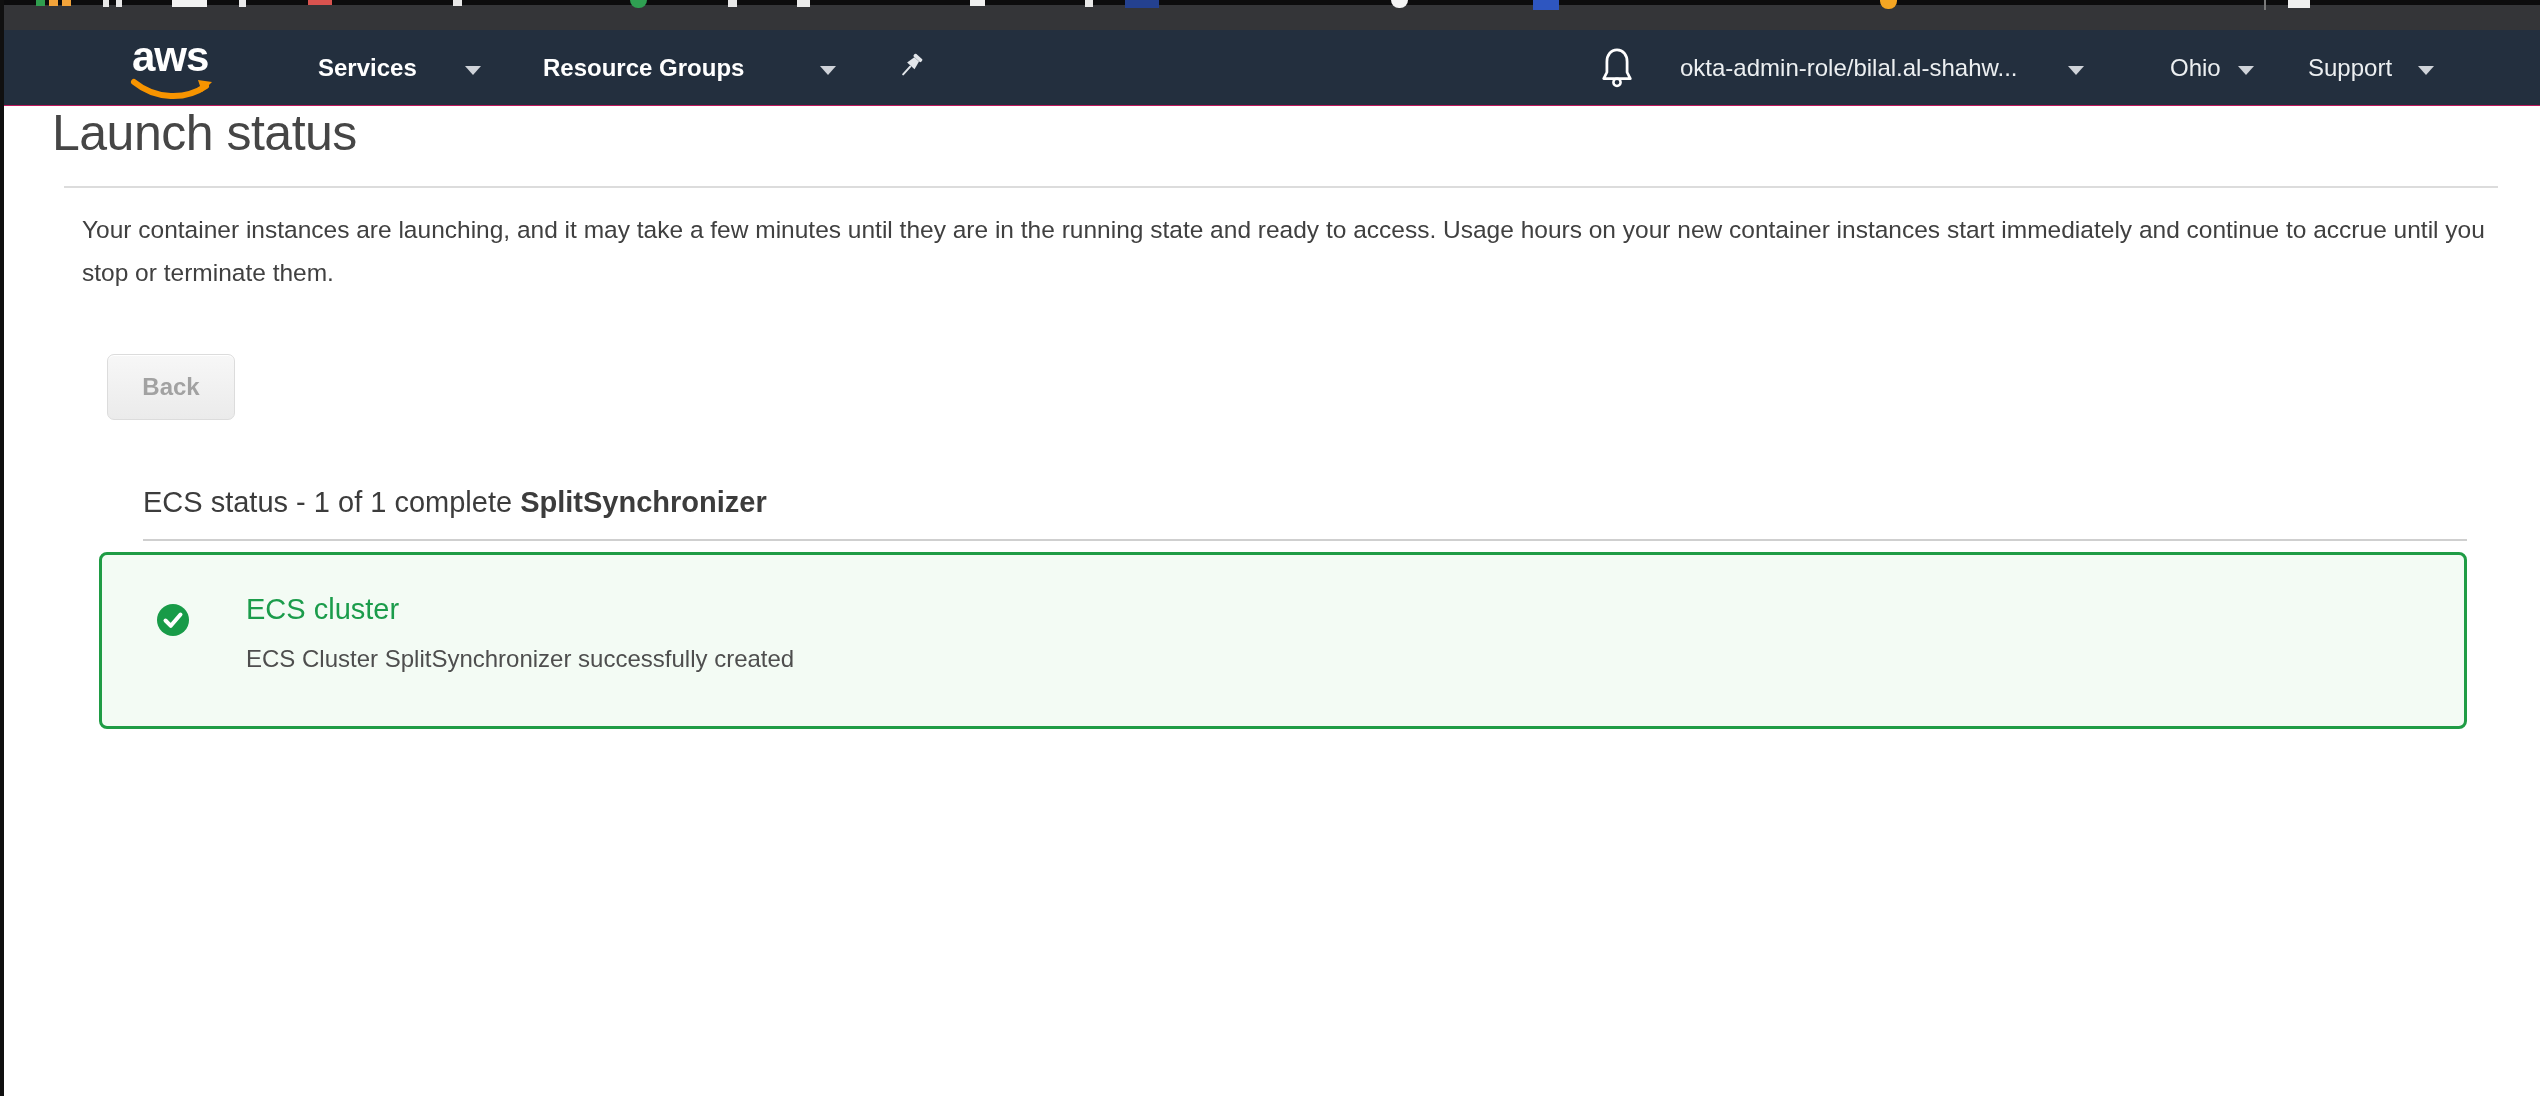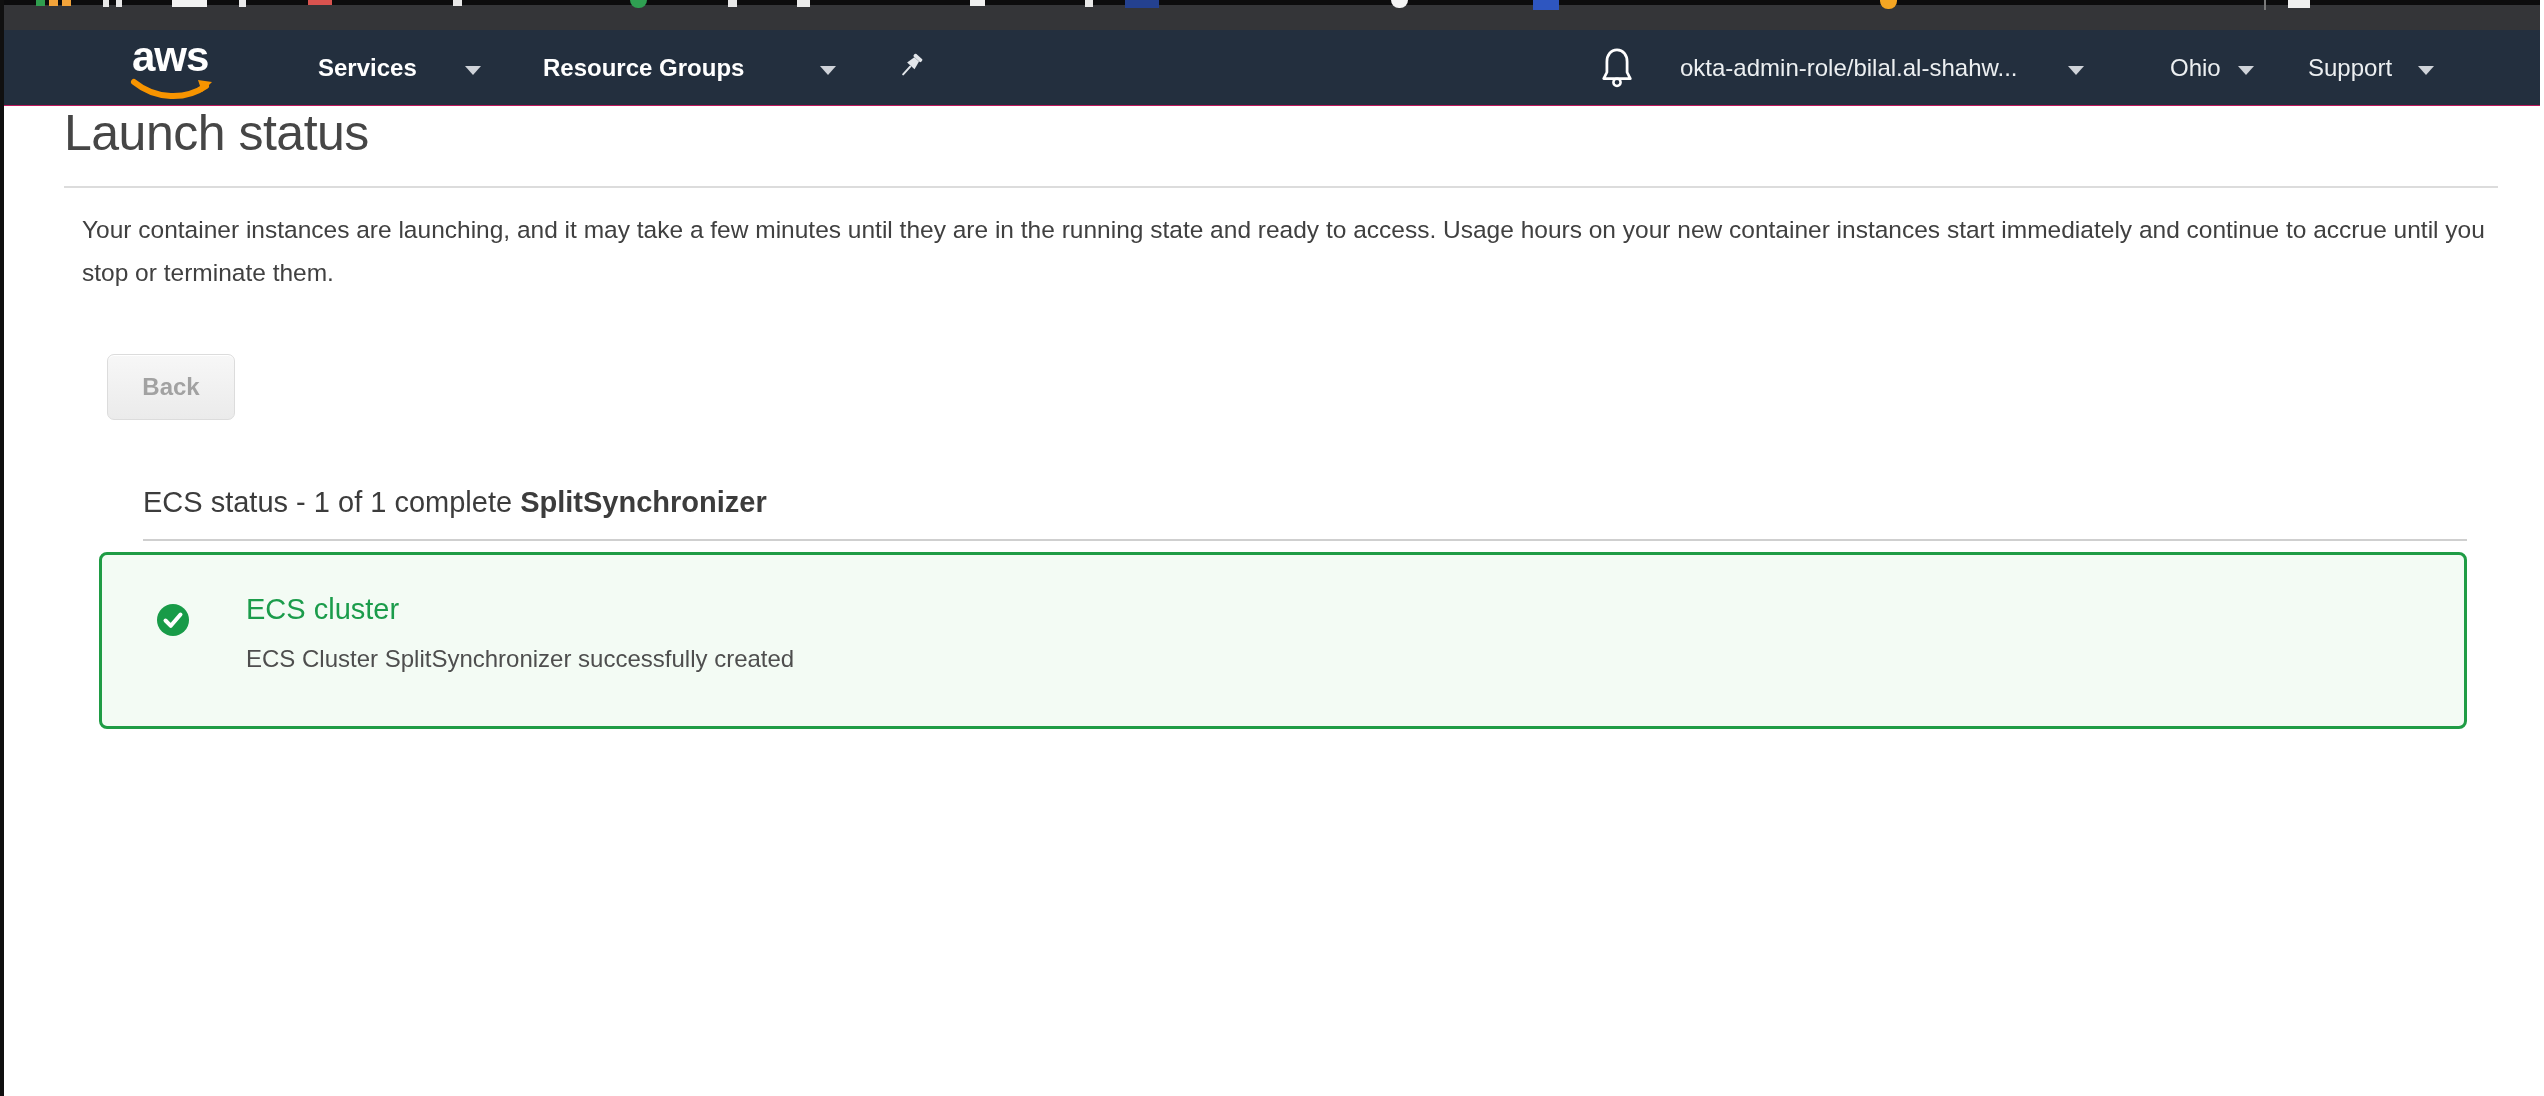--- a/index.html
+++ b/index.html
@@ -21,21 +21,21 @@
   .nav-item.dim{color:#eceff1;font-weight:normal;}
   .caret{position:absolute;top:36px;width:0;height:0;border-left:8px solid transparent;border-right:8px solid transparent;border-top:9px solid #cfd3d9;}
   .logo{position:absolute;left:130px;top:8px;width:90px;height:62px;cursor:pointer;}
   .logo-text{position:absolute;left:2px;top:-2px;color:#ffffff;font-size:42px;font-weight:bold;letter-spacing:-1px;line-height:42px;}
   .logo-smile{position:absolute;left:0;top:40px;}
   .nav-iconbox{position:absolute;top:0;height:75px;display:flex;align-items:center;cursor:pointer;}
   .right-edge{position:absolute;right:0;top:0;width:4px;height:108px;background:#ffffff;}
   .left-edge{position:absolute;left:0;top:0;width:4px;height:1096px;background:#101010;}
 
   
-  .page-title{position:absolute;left:64px;top:104px;margin:0;font-size:50px;font-weight:400;color:#464646;letter-spacing:-0.5px;}
+  .page-title{position:absolute;left:52px;top:104px;margin:0;font-size:50px;font-weight:400;color:#464646;letter-spacing:-0.5px;}
   .rule1{position:absolute;left:64px;top:186px;width:2434px;height:2px;background:#dcdcdc;}
   .intro{position:absolute;left:66px;top:192px;width:2430px;margin:16px;font-size:24.5px;line-height:43px;color:#404040;}
 
   .btn-row{position:absolute;left:107px;top:354px;display:flex;}
   .btn{height:66px;border-radius:7px;font-size:24px;font-weight:bold;font-family:inherit;cursor:pointer;}
   .btn-back{
     width:128px;color:#a2a2a2;background:linear-gradient(#f7f7f7,#ebebeb);
     border:1px solid #dcdcdc;box-shadow:inset 0 1px 0 #ffffff;
   }
   .btn-primary{

